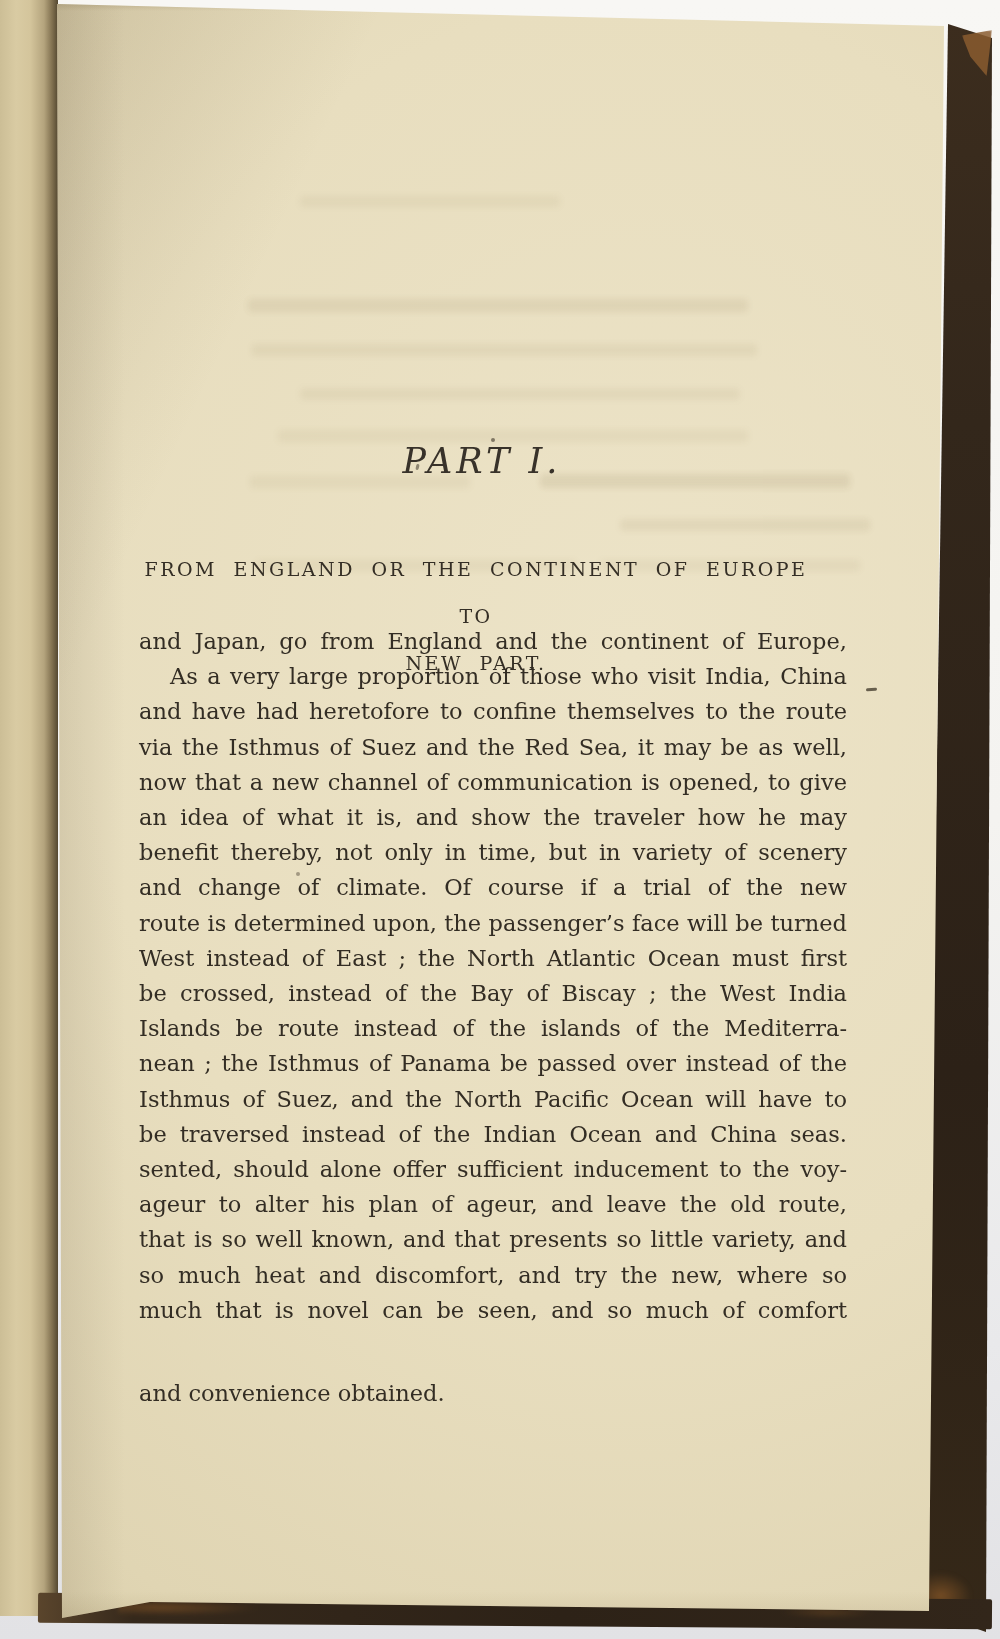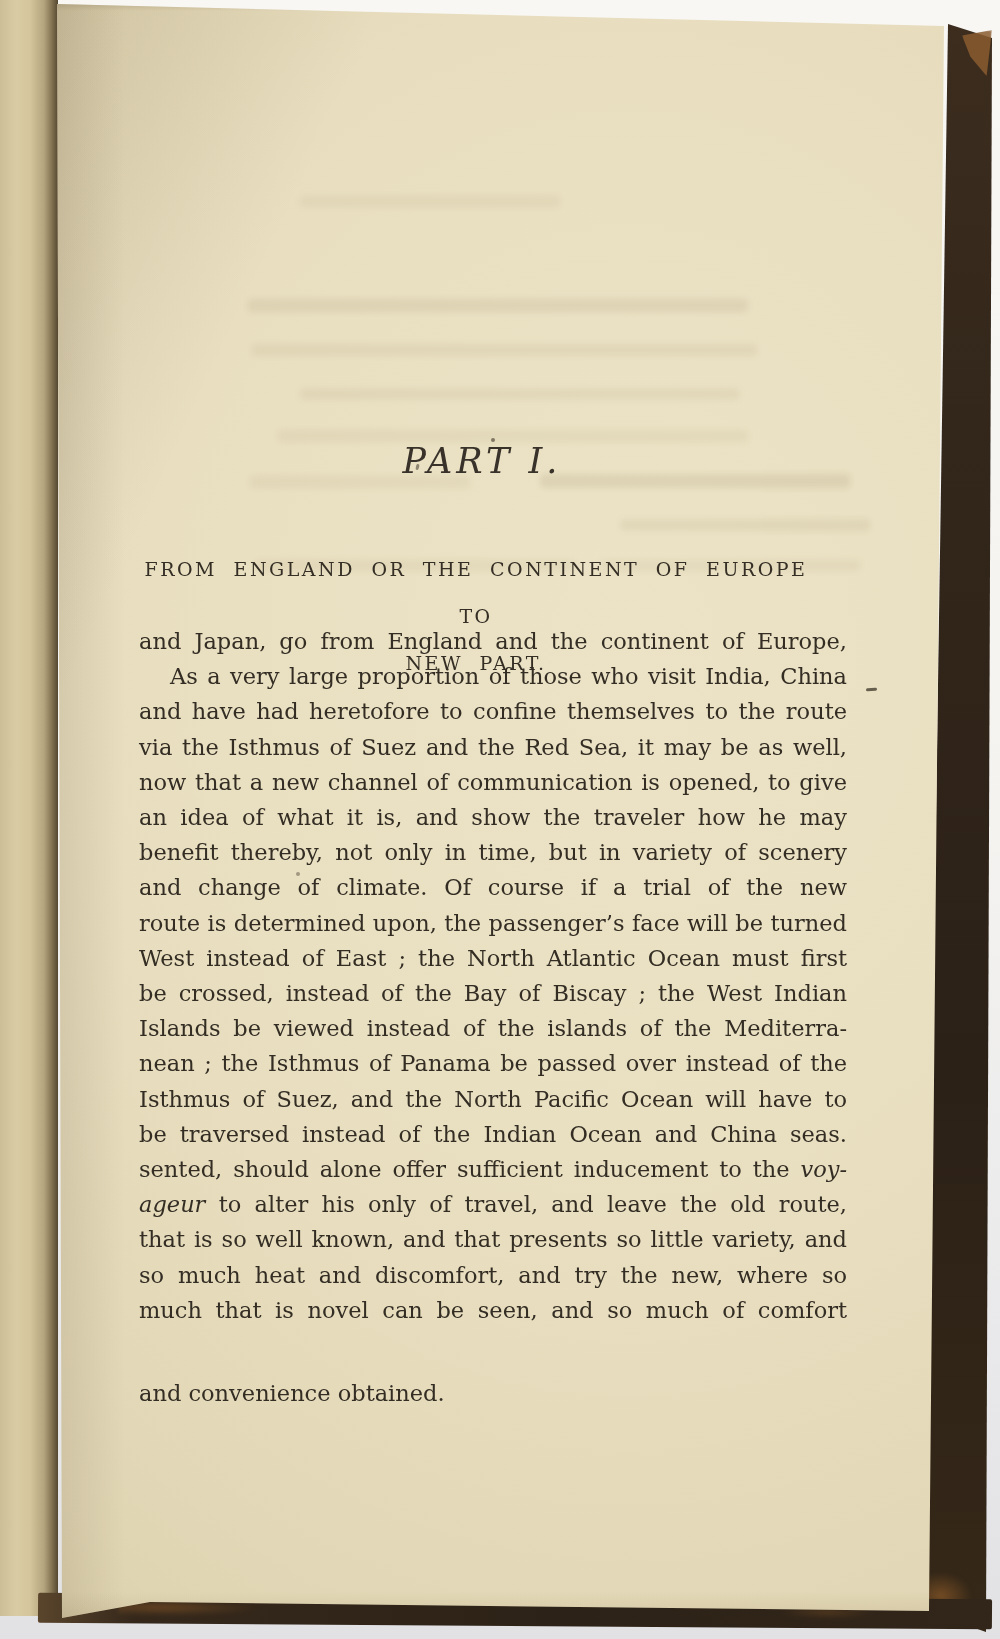--- a/index.html
+++ b/index.html
@@ -77,21 +77,21 @@
     transform:translateX(-16px);
     font-size:19px;letter-spacing:2.5px;word-spacing:8px;line-height:47px;color:#342e25;
   }
   .paragraph{
     position:absolute;left:139px;top:624px;width:708px;
     font-size:22.5px;line-height:35.2px;color:#332d24;
   }
   .line{text-align:justify;text-align-last:justify;}
   .line.first{text-indent:31px;}
   .line.last{text-align-last:left;margin-top:48px;}
-  .it{font-style:italic;}
+  .it{}
 </style>
 </head>
 <body>
 
 <div class="scene">
 
   <div class="left-stack"></div>
 
   <div class="cover-right"></div>
   <div class="cover-chip"></div>
@@ -127,27 +127,27 @@
         <div class="line"><span>and Japan, go from England and the continent of Europe,</span></div>
         <div class="line first"><span>As a very large proportion of those who visit India, China</span></div>
         <div class="line"><span>and have had heretofore to confine themselves to the route</span></div>
         <div class="line"><span>via the Isthmus of Suez and the Red Sea, it may be as well,</span></div>
         <div class="line"><span>now that a new channel of communication is opened, to give</span></div>
         <div class="line"><span>an idea of what it is, and show the traveler how he may</span></div>
         <div class="line"><span>benefit thereby, not only in time, but in variety of scenery</span></div>
         <div class="line"><span>and change of climate. Of course if a trial of the new</span></div>
         <div class="line"><span>route is determined upon, the passenger’s face will be turned</span></div>
         <div class="line"><span>West instead of East ; the North Atlantic Ocean must first</span></div>
-        <div class="line"><span>be crossed, instead of the Bay of Biscay ; the West Indian</span></div>
-        <div class="line"><span>Islands be viewed instead of the islands of the Mediterra-</span></div>
+        <div class="line"><span>be crossed, instead of the Bay of Biscay ; the West India</span></div>
+        <div class="line"><span>Islands be route instead of the islands of the Mediterra-</span></div>
         <div class="line"><span>nean ; the Isthmus of Panama be passed over instead of the</span></div>
         <div class="line"><span>Isthmus of Suez, and the North Pacific Ocean will have to</span></div>
         <div class="line"><span>be traversed instead of the Indian Ocean and China seas.</span></div>
         <div class="line"><span>sented, should alone offer sufficient inducement to the </span><span class="it">voy-</span></div>
-        <div class="line"><span class="it">ageur</span><span> to alter his only of travel, and leave the old route,</span></div>
+        <div class="line"><span class="it">ageur</span><span> to alter his plan of ageur, and leave the old route,</span></div>
         <div class="line"><span>that is so well known, and that presents so little variety, and</span></div>
         <div class="line"><span>so much heat and discomfort, and try the new, where so</span></div>
         <div class="line"><span>much that is novel can be seen, and so much of comfort</span></div>
         <div class="line last"><span>and convenience obtained.</span></div>
       </div>
 
   </div>
 
 </div>
 

